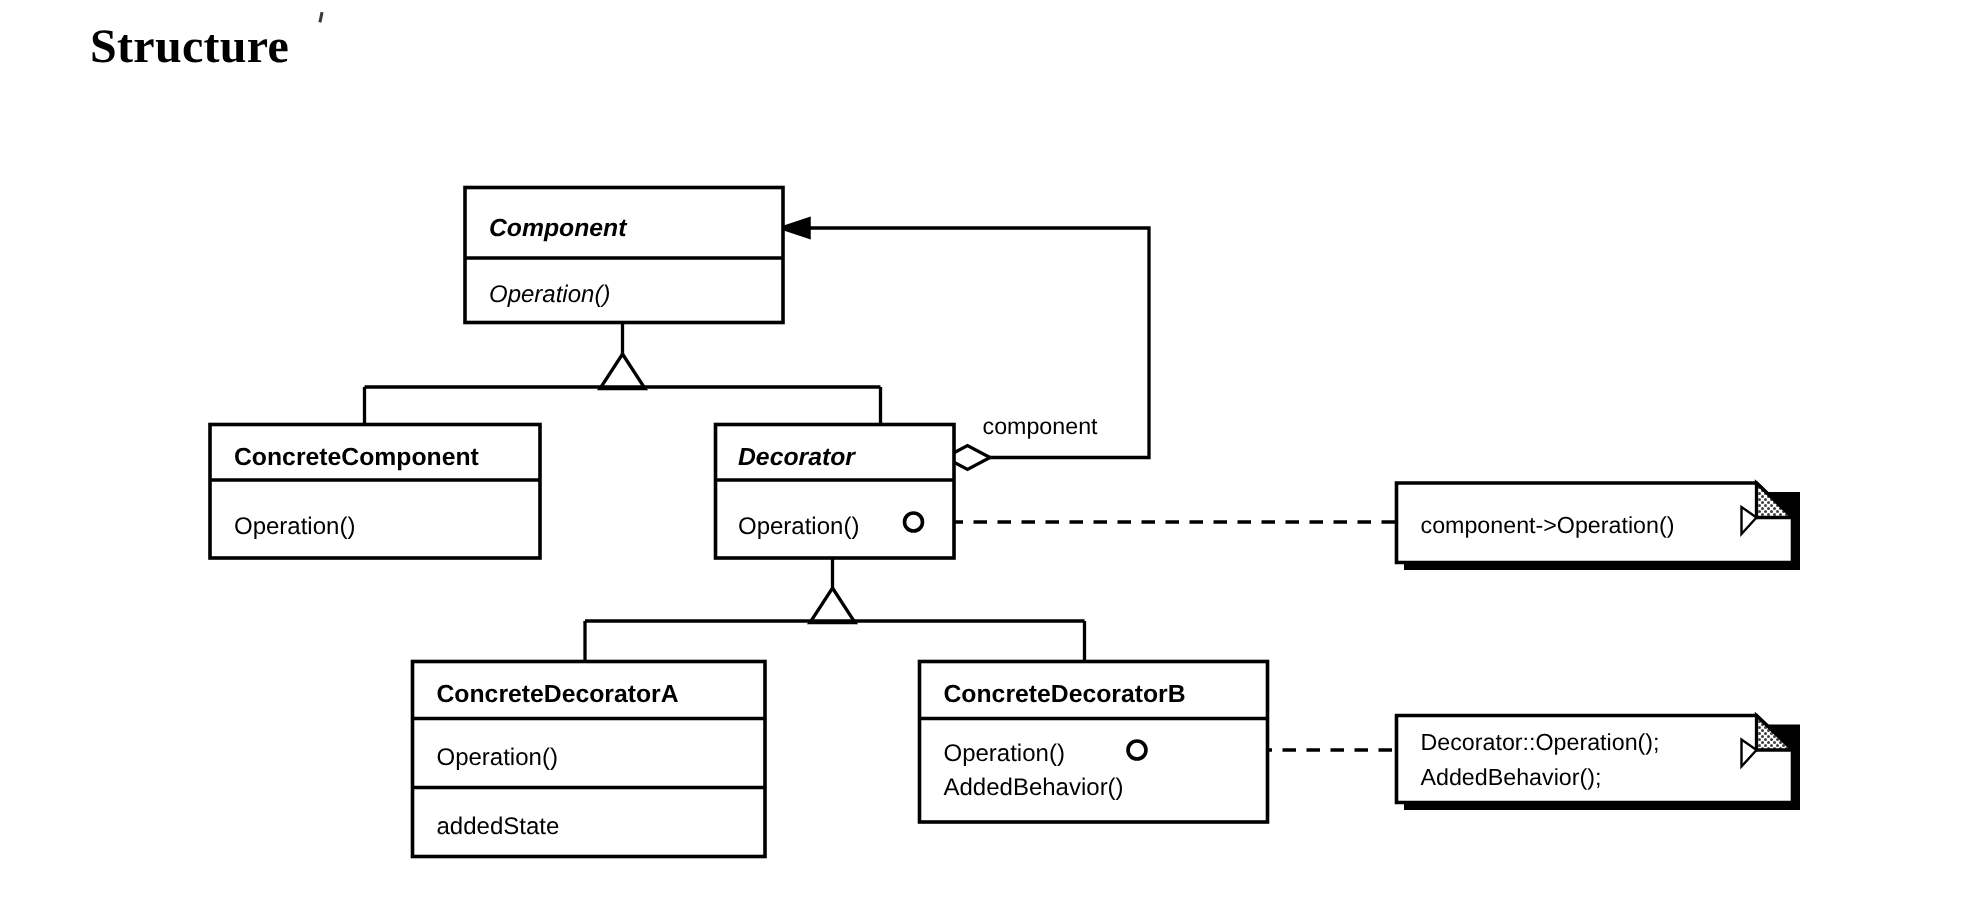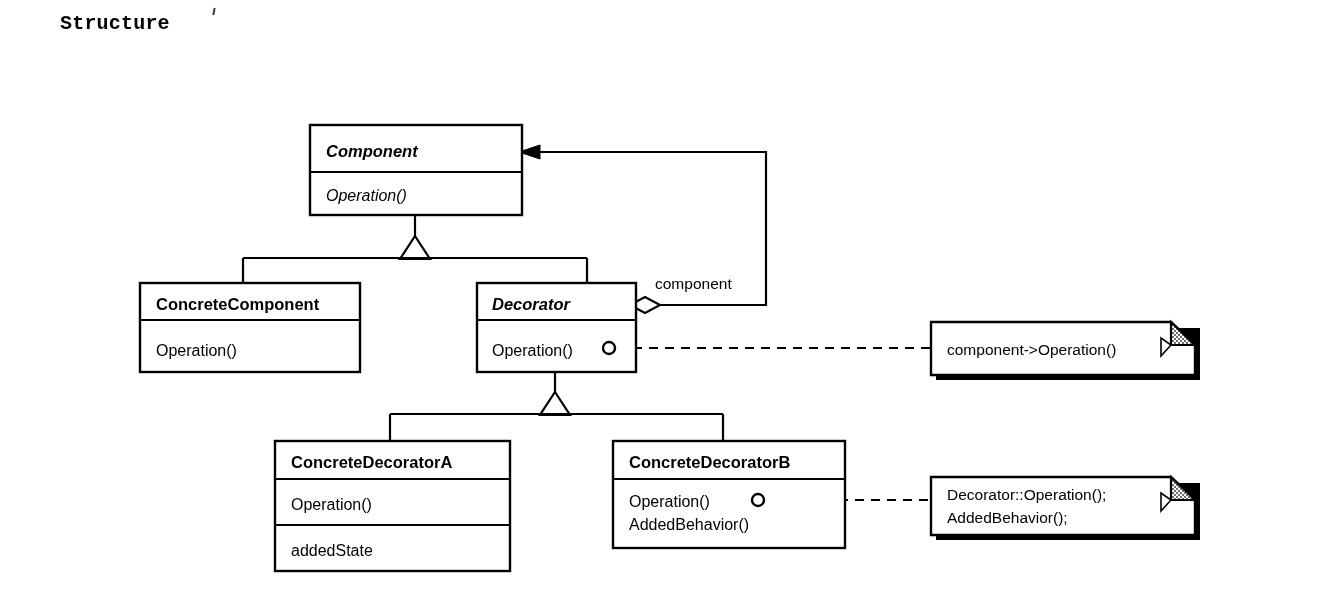--- a/index.html
+++ b/index.html
@@ -11,23 +11,23 @@
     width: 1317px;
     height: 603px;
     position: relative;
     font-family: "Liberation Sans", sans-serif;
     overflow: hidden;
   }
   #page-title {
     position: absolute;
     left: 60px;
     top: 12px;
-    font-family: Liberation Mono, monospace;
+    font-family: Liberation Serif, serif;
     font-weight: bold;
-    font-size: 20px;
+    font-size: 32px;
     color: #000000;
     letter-spacing: 0.2px;
   }
   #title-speck {
     position: absolute;
     left: 213px;
     top: 8px;
     width: 2px;
     height: 7px;
     background: #3a3a3a;

